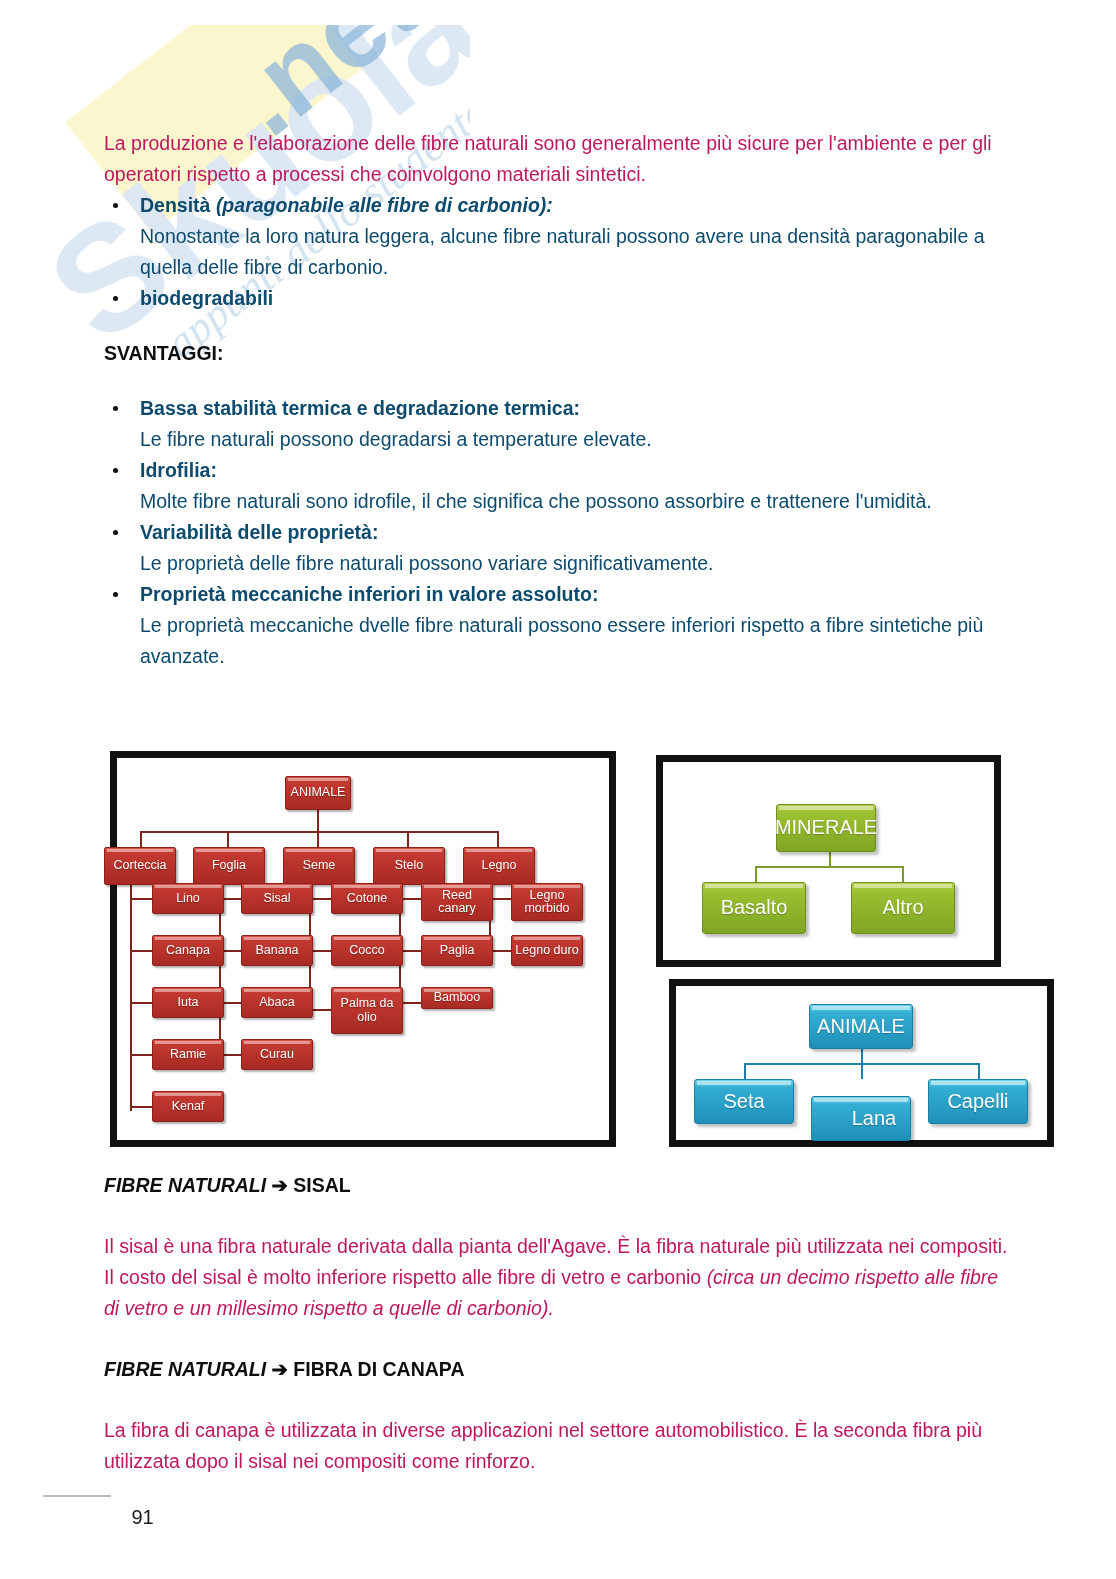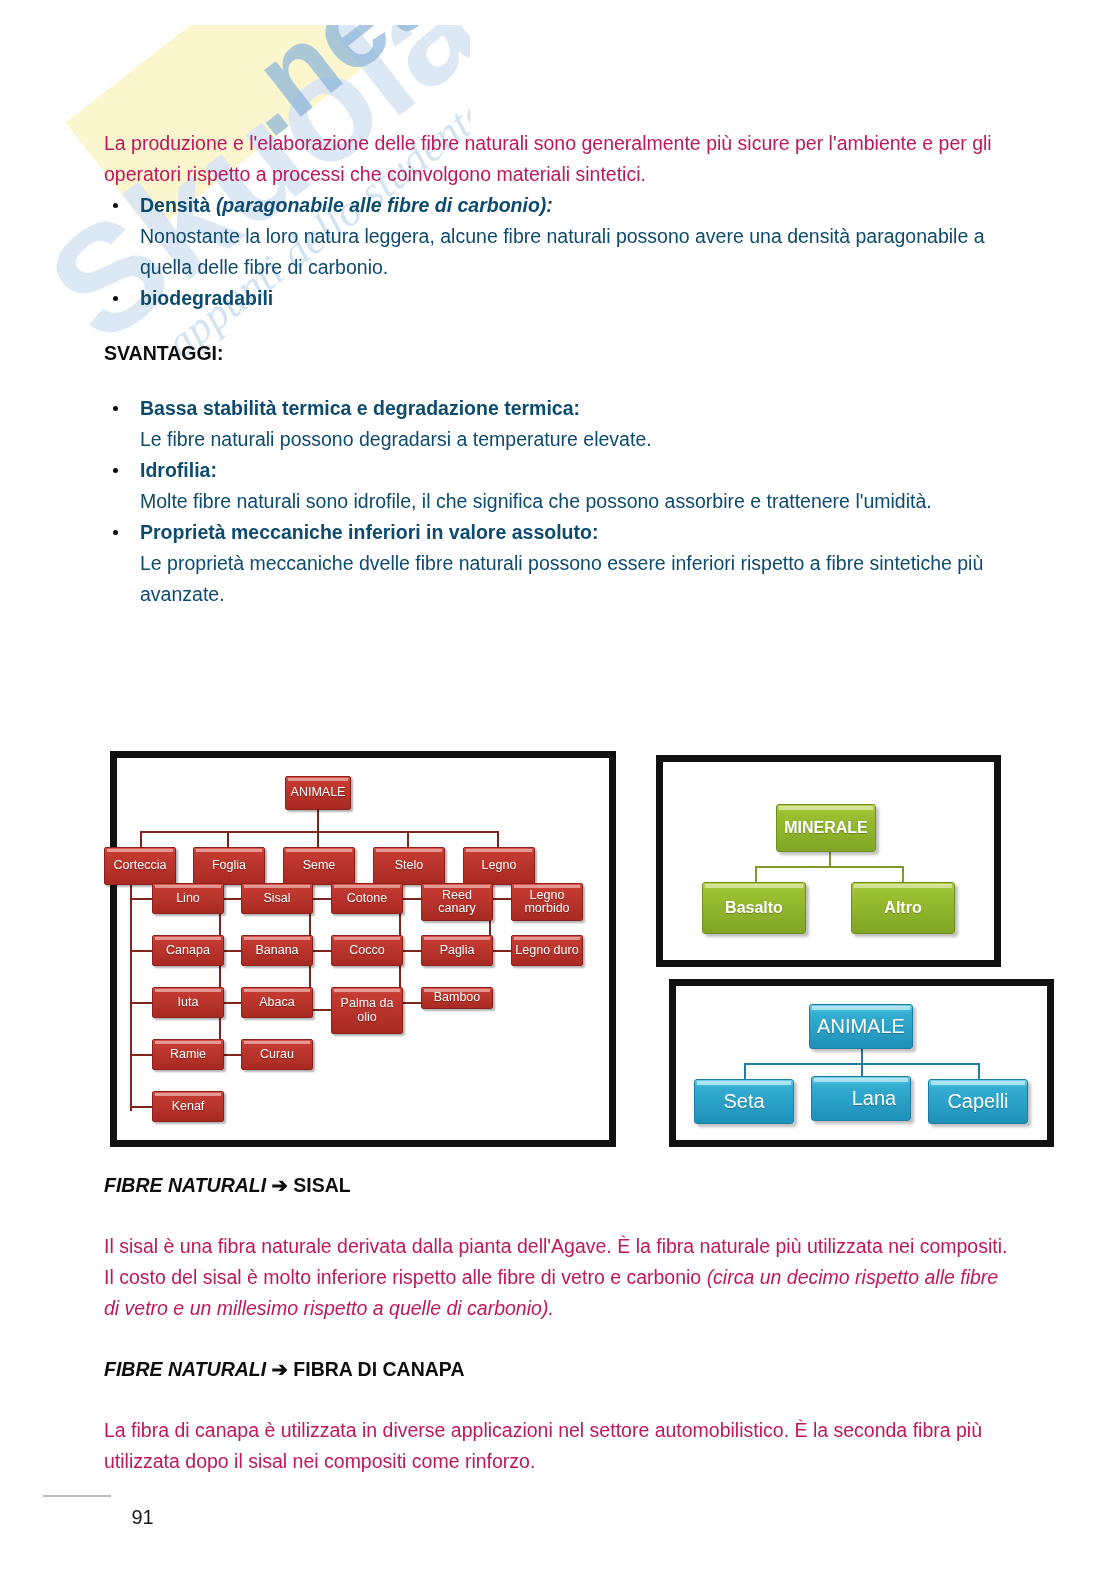--- a/index.html
+++ b/index.html
@@ -129,24 +129,23 @@
     position: absolute;
     left: 2px; right: 2px; top: 1px; height: 3px;
     background: rgba(255,255,255,0.45);
   }
 
   
   .node.green {
     background: linear-gradient(to bottom, #b9d14e 0%, #9cc132 16%, #7fa524 100%);
     border: 1px solid #6d8f1f;
     border-radius: 3px;
-    font-size: 16px;
+    font-size: 20px;
     box-shadow: 3px 3px 3px rgba(0,0,0,0.25);
     text-shadow: 0 1px 1px rgba(0,0,0,0.25);
-    font-weight: bold;
   }
   .node.green::before {
     content: "";
     position: absolute;
     left: 2px; right: 2px; top: 1px; height: 4px;
     background: rgba(255,255,255,0.45);
   }
 
   
   .node.blue {
@@ -238,20 +237,25 @@
         <span class="b">Bassa stabilità termica e degradazione termica:</span><br>
         <span>Le fibre naturali possono degradarsi a temperature elevate.</span>
       </li>
       <li>
         <span class="dot"></span>
         <span class="b">Idrofilia:</span><br>
         <span>Molte fibre naturali sono idrofile, il che significa che possono assorbire e trattenere l'umidità.</span>
       </li>
       <li>
         <span class="dot"></span>
+        <span class="b">Variabilità delle proprietà:</span><br>
+        <span>Le proprietà delle fibre naturali possono variare significativamente.</span>
+      </li>
+      <li>
+        <span class="dot"></span>
         <span class="b">Proprietà meccaniche inferiori in valore assoluto:</span><br>
         <span>Le proprietà meccaniche dvelle fibre naturali possono essere inferiori rispetto a fibre sintetiche più avanzate.</span>
       </li>
     </ul>
   </div>
 
   <div id="diagrams">
 
     <div class="frame" id="frame-piante">
       <div class="nodes">
@@ -395,21 +399,21 @@
         <div class="ln v blue-ln" style="left:68px;  top:77px; height:16px;"></div>
         <div class="ln v blue-ln" style="left:185px; top:77px; height:16px;"></div>
         <div class="ln v blue-ln" style="left:302px; top:77px; height:16px;"></div>
 
         <div class="node blue" style="left:133px; top:18px; width:104px; height:45px;">
           <span>ANIMALE</span>
         </div>
         <div class="node blue" style="left:18px;  top:93px; width:100px; height:45px;">
           <span>Seta</span>
         </div>
-        <div class="node blue" style="left:135px; top:90px; width:100px; height:45px;padding-left:26px;">
+        <div class="node blue" style="left:135px; top:110px; width:100px; height:45px;padding-left:26px;">
           <span>Lana</span>
         </div>
         <div class="node blue" style="left:252px; top:93px; width:100px; height:45px;">
           <span>Capelli</span>
         </div>
       </div>
     </div>
   </div>
 
   <div style="position:absolute; left:104px; top:1170px; width:910px; z-index:2;">

